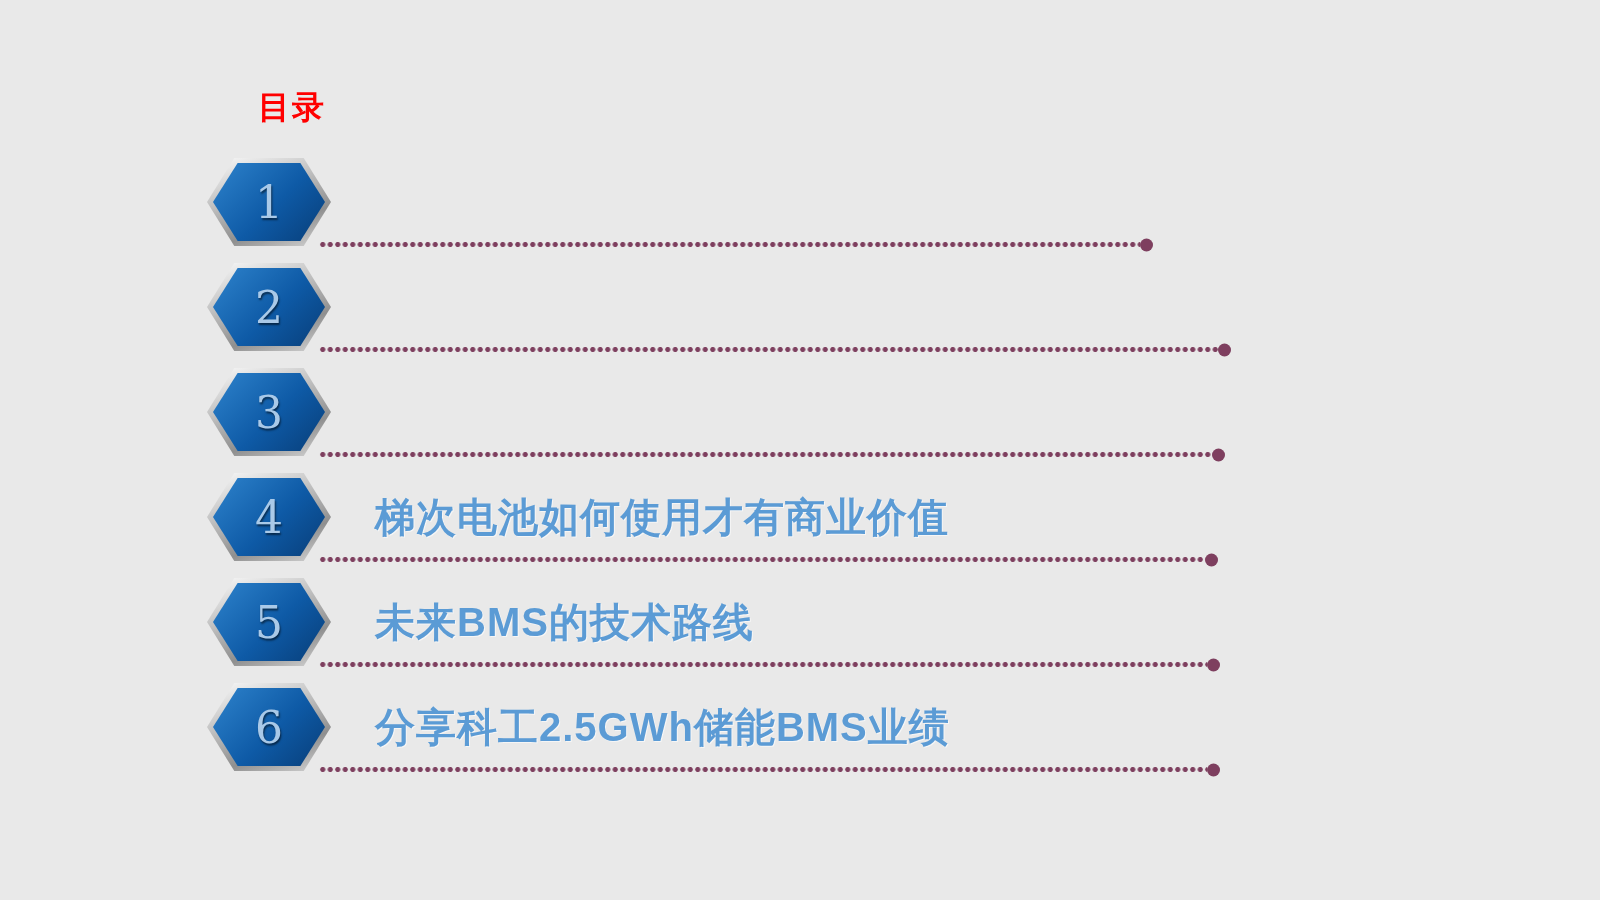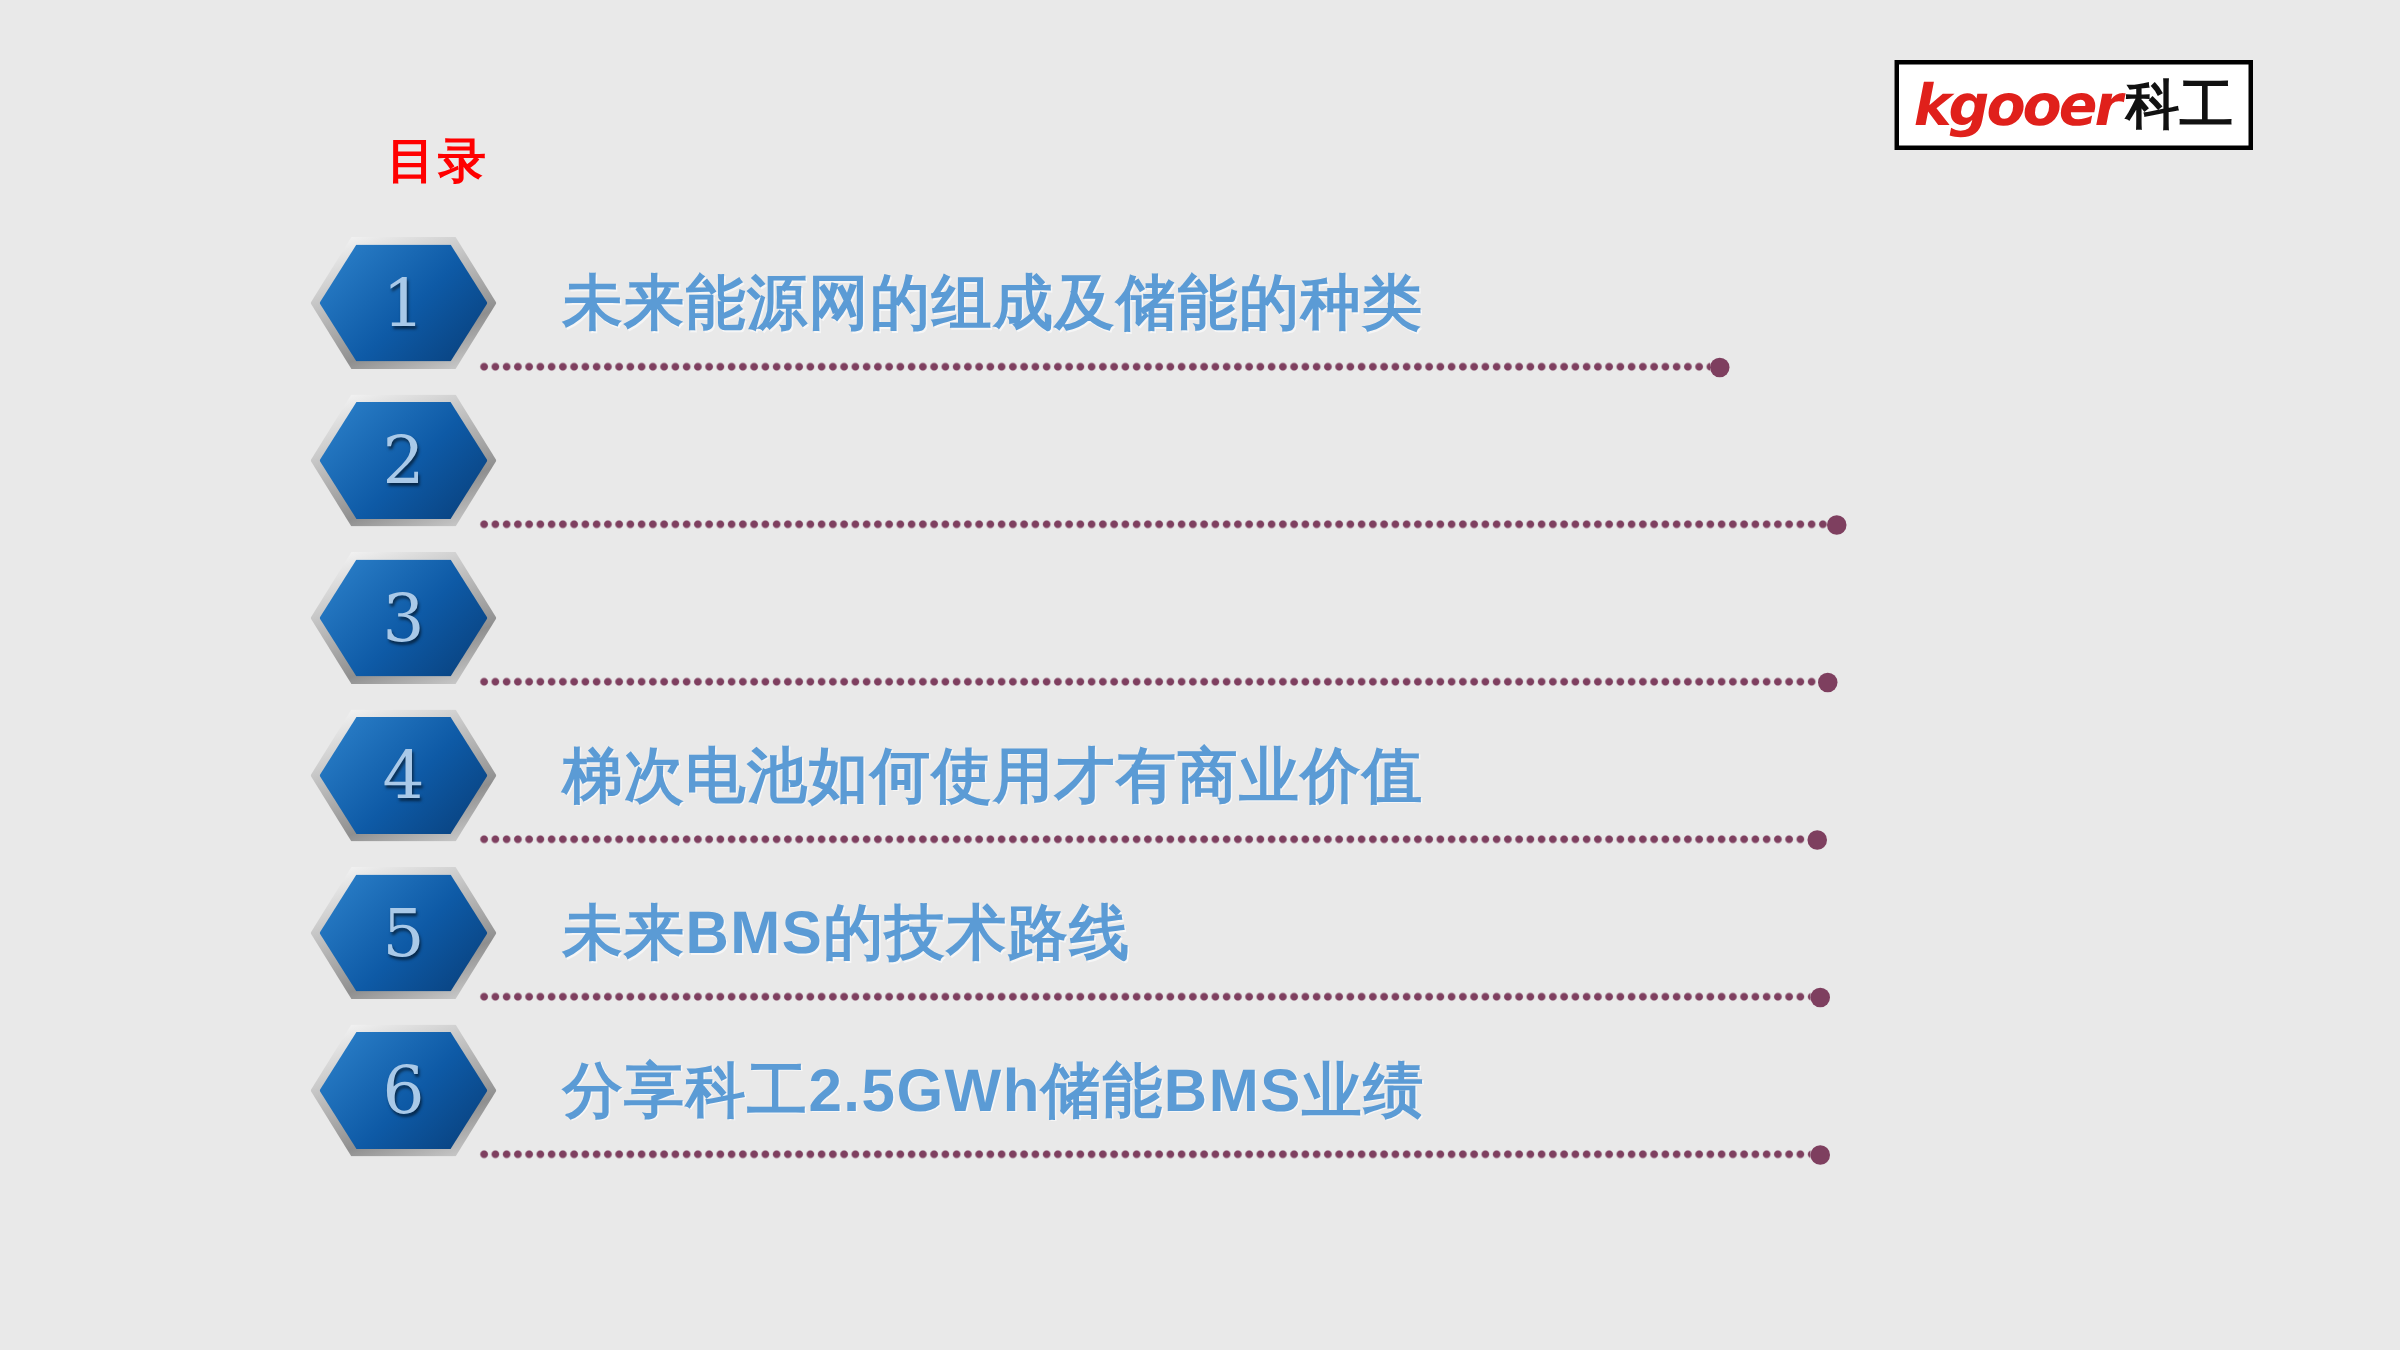--- a/index.html
+++ b/index.html
@@ -130,32 +130,27 @@
     background: #7e3f5f;
   }
 </style>
 </head>
 <body>
 
 <div class="slide">
 
   <div class="page-title">目录</div>
 
-  <div class="logo">
-    <span class="logo-en">kgooer</span>
-    <span class="logo-cn">科工</span>
-  </div>
 
   <div class="toc-row" style="top:158px;">
     <div class="hex">
       <div class="hex-core">
         <span class="hex-number">1</span>
       </div>
     </div>
-    <div class="toc-label">未来能源网的组成及储能的种类</div>
     <div class="dot-line" style="width:821px;"></div>
   </div>
 
   <div class="toc-row" style="top:263px;">
     <div class="hex">
       <div class="hex-core">
         <span class="hex-number">2</span>
       </div>
     </div>
     <div class="dot-line" style="width:899px;"></div>

